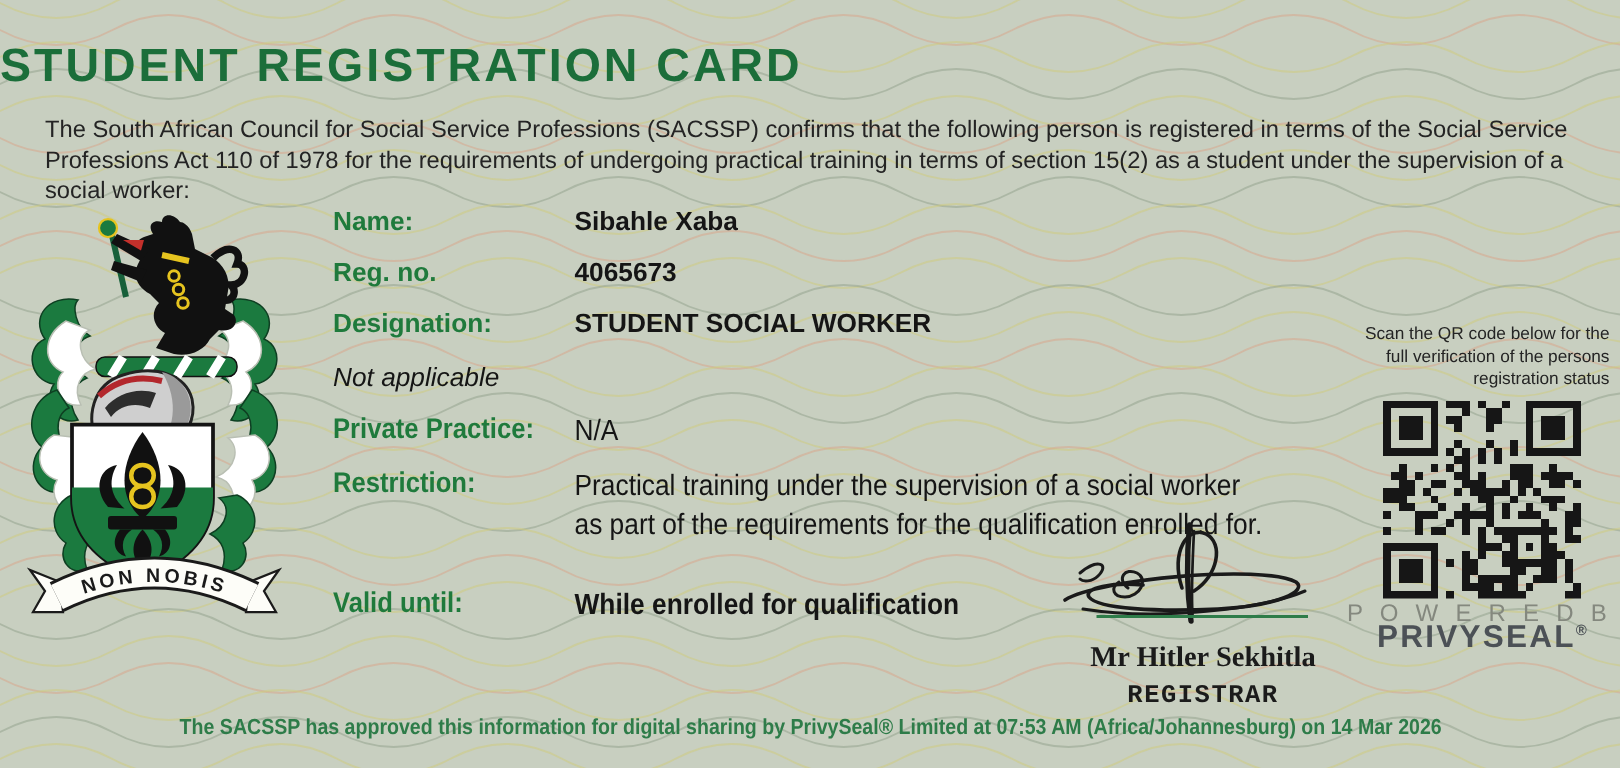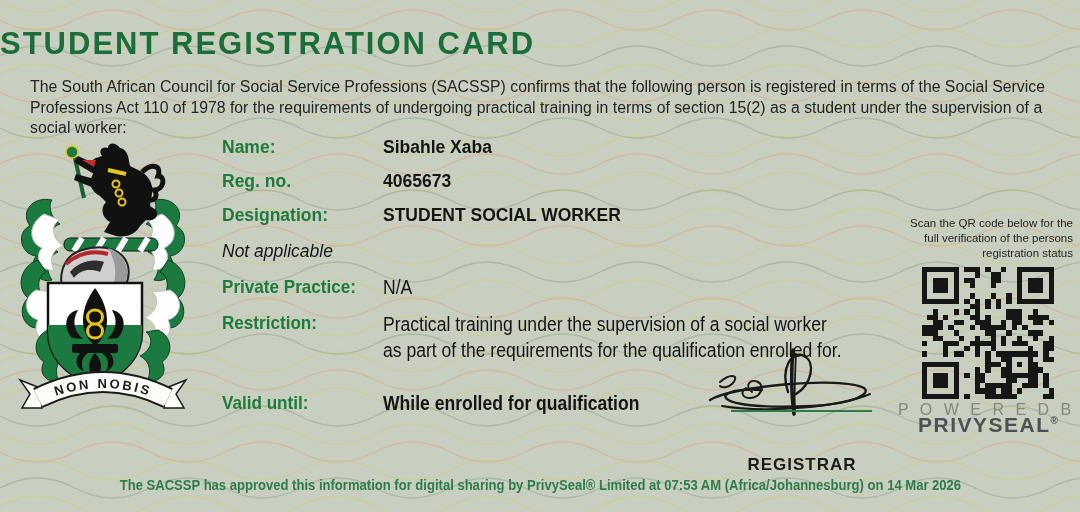--- a/index.html
+++ b/index.html
@@ -32,21 +32,21 @@
   .val-lines{font-size:19.5px; line-height:25.5px; color:#151515;}
   .val-lines div{white-space:nowrap;}
 
   .sig-line{left:731px; top:410px; width:141px; height:2px; background:#2e7c49;}
   .sig-name{
     left:697px; top:428px; width:210px; text-align:center;
     font-family:"Liberation Serif", serif; font-weight:700; font-size:19px; color:#1b1b1b;
   }
   .sig-title{
     left:697px; top:455px; width:210px; text-align:center;
-    font-family:Liberation Sans, sans-serif; font-weight:700; font-size:17px; letter-spacing:1px; color:#1b1b1b;
+    font-family:Liberation Mono, monospace; font-weight:700; font-size:17px; letter-spacing:1px; color:#1b1b1b;
   }
 
   .qr-instr{
     left:903px; top:216px; width:170px; text-align:right;
     font-size:11.5px; line-height:15px; color:#242424;
   }
   .qr-box{left:922px; top:267px; width:132px; height:132px;}
   .powered{
     left:898px; top:401px; width:180px; text-align:center;
     font-size:16px; letter-spacing:3.5px; color:#84887e; white-space:nowrap;
@@ -208,20 +208,21 @@
       <path d="M18,52 C40,38 150,28 172,40 C180,46 160,56 120,58 C80,60 40,58 34,50 C30,44 50,40 70,42" stroke-width="2.4"></path>
       <path d="M30,58 C80,66 150,58 178,46" stroke-width="2"></path>
       <path d="M96,44 C88,20 100,2 112,8 C124,14 120,36 104,46" stroke-width="2.4"></path>
       <path d="M101,2 C99,24 99,44 102,66" stroke-width="3.6"></path>
       <path d="M104,6 C103,26 102,46 103,62" stroke-width="1.8"></path>
       <path d="M60,44 C52,38 58,30 66,34 C74,38 68,50 58,50 C50,50 48,44 54,40" stroke-width="2"></path>
       <path d="M28,34 C40,24 48,28 40,36 C36,40 30,40 28,38" stroke-width="2"></path>
     </g>
   </svg>
   <div class="layer sig-line"></div>
+  <div class="layer sig-name">Mr Hitler Sekhitla</div>
   <div class="layer sig-title">REGISTRAR</div>
 
   <div class="layer qr-instr">Scan the QR code below for the full verification of the persons registration status</div>
   <svg class="layer qr-box" id="qr-svg" viewBox="0 0 25 25" shape-rendering="crispEdges">
       <rect x="0" y="0" width="1" height="1" fill="#161616"></rect>
       <rect x="1" y="0" width="1" height="1" fill="#161616"></rect>
       <rect x="2" y="0" width="1" height="1" fill="#161616"></rect>
       <rect x="3" y="0" width="1" height="1" fill="#161616"></rect>
       <rect x="4" y="0" width="1" height="1" fill="#161616"></rect>
       <rect x="5" y="0" width="1" height="1" fill="#161616"></rect>

